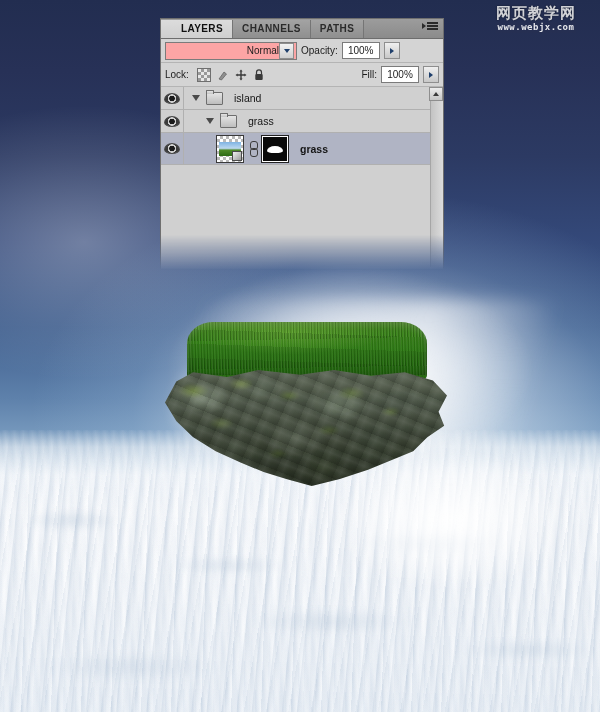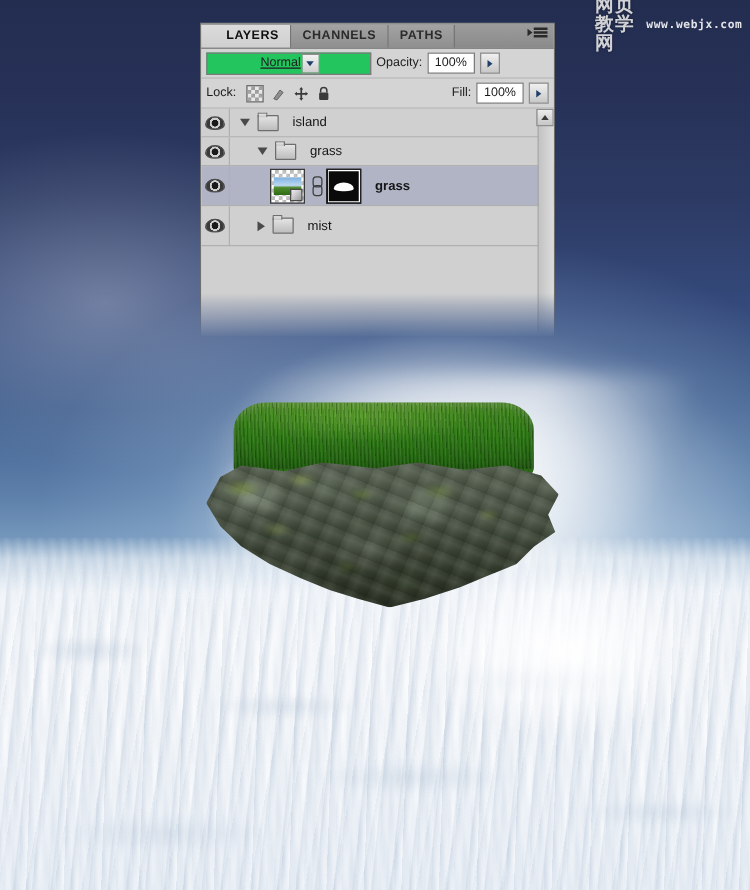--- a/index.html
+++ b/index.html
@@ -207,23 +207,22 @@
   .ps-menu .tri{width:0;height:0;border-left:4px solid #2a2a2a;border-top:3px solid transparent;border-bottom:3px solid transparent;}
   .ps-menu .bars{display:flex;flex-direction:column;gap:1.5px;}
   .ps-menu .bars i{display:block;width:11px;height:1.6px;background:#2a2a2a;}
 
   .ps-row{
     display:flex;align-items:center;height:23px;padding:0 4px;gap:4px;
     background:#d4d4d4;border-bottom:1px solid #b4b4b4;
   }
   .ps-select{
     flex:0 0 124px;height:16px;display:flex;align-items:center;
-    background:#22c55e;border:1px solid #7b7b7b;padding:0 2px 0 4px;font-size:10px;
-    justify-content:center;
-    text-decoration:underline;
+    background:#fca5a5;border:1px solid #7b7b7b;padding:0 2px 0 4px;font-size:10px;
+    justify-content:flex-end;
   }
   .ps-select .arrowbox{
     width:13px;height:14px;display:flex;align-items:center;justify-content:center;
     background:linear-gradient(to bottom,#f2f2f2,#cfcfcf);border:1px solid #8e8e8e;
   }
   .caret{width:0;height:0;border-left:3.5px solid transparent;border-right:3.5px solid transparent;border-top:4px solid #1f3f6b;}
   .caret-r{width:0;height:0;border-top:3.5px solid transparent;border-bottom:3.5px solid transparent;border-left:4px solid #1f3f6b;}
   .ps-lbl{font-size:10px;color:#1c1c1c;}
   .ps-num{
     width:36px;height:15px;background:#fff;border:1px solid #7b7b7b;
@@ -311,21 +310,21 @@
   .scrollup{
     position:absolute;right:0;top:0;width:12px;height:12px;
     background:linear-gradient(to bottom,#ececec,#c6c6c6);border:1px solid #8e8e8e;
     display:flex;align-items:center;justify-content:center;
   }
   .caret-u{width:0;height:0;border-left:3px solid transparent;border-right:3px solid transparent;border-bottom:4px solid #3a3a3a;}
 
   
   .wm-top{
     position:absolute;right:4px;top:2px;width:120px;height:34px;
-    display:flex;flex-direction:row;align-items:center;justify-content:center;
+    display:flex;flex-direction:column;align-items:center;justify-content:center;
     opacity:.88;
   }
   .wm-top .cn{
     font-size:15px;font-weight:bold;color:#e9e9e9;letter-spacing:1px;
     text-shadow:0 0 2px rgba(0,0,0,.6);line-height:1;
   }
   .wm-top .url{
     font-size:9px;font-weight:bold;color:#ffffff;letter-spacing:.5px;
     background:rgba(40,50,80,.35);padding:0 2px;margin-top:2px;line-height:1.2;
     font-family:"DejaVu Sans Mono",monospace;
@@ -460,31 +459,20 @@
         <span class="linkicon"></span>
         <span style="width:4px"></span>
         <span class="maskthumb blackm">
           <span class="mk-shape white"></span>
         </span>
         <span style="width:11px"></span>
         <span class="lname b">grass</span>
       </div>
 
 
-      <div class="lrow">
-        <span class="eye-cell">
-          <span class="eye"></span>
-        </span>
-        <span style="width:22px"></span>
-        <span class="tri-r"></span>
-        <span style="width:6px"></span>
-        <span class="folder"></span>
-        <span style="width:11px"></span>
-        <span class="lname">mist</span>
-      </div>
 
 
       <div class="scrolltrack">
         <div class="scrollup">
           <span class="caret-u"></span>
         </div>
       </div>
     </div>
   </div>
 

